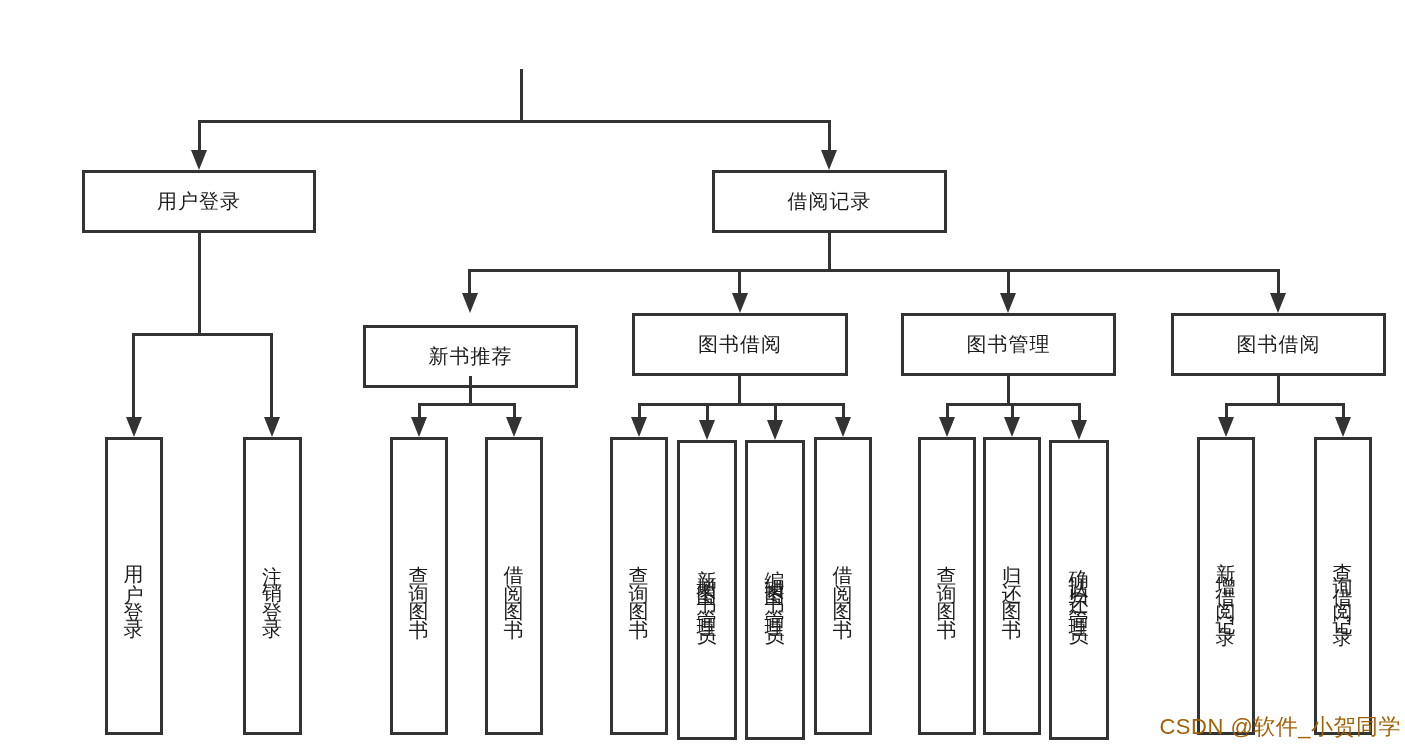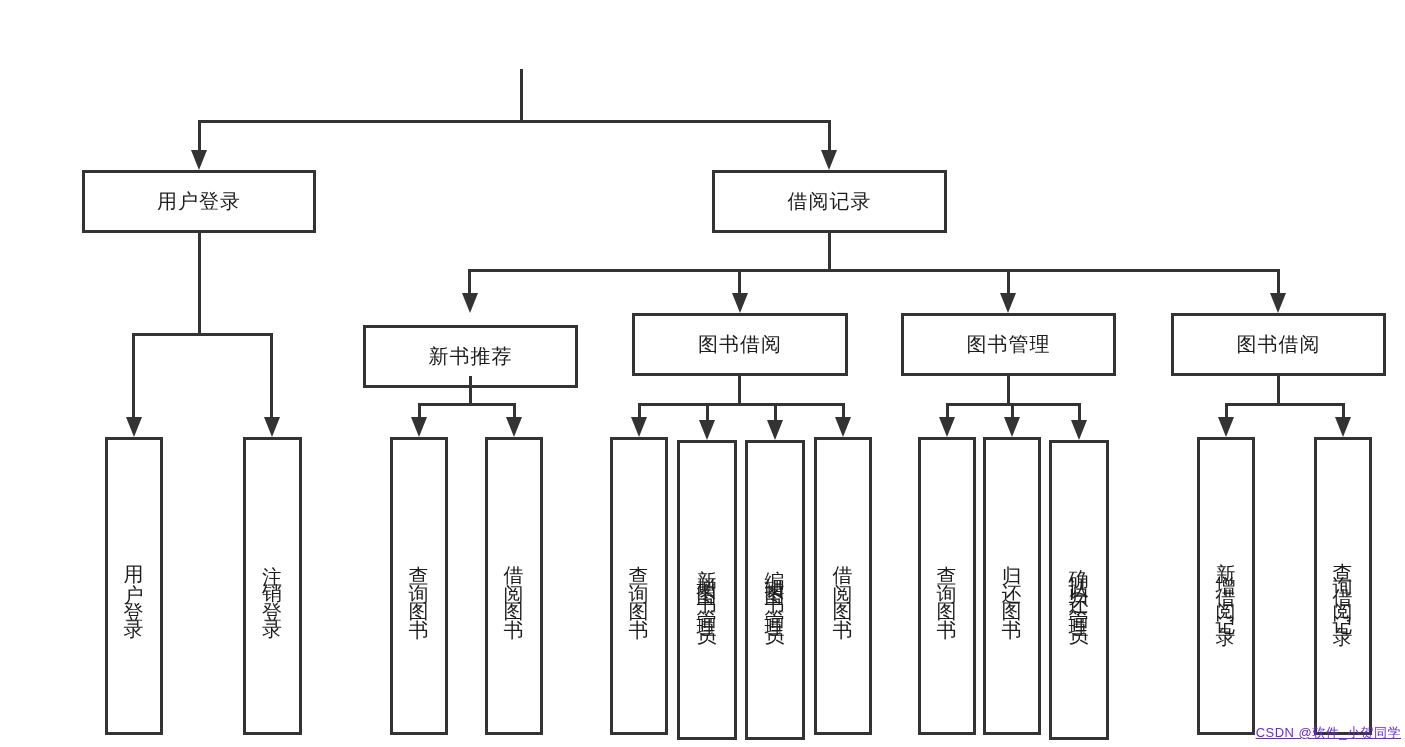--- a/index.html
+++ b/index.html
@@ -37,26 +37,25 @@
     position: absolute;
     width: 0; height: 0;
     border-left: 8px solid transparent;
     border-right: 8px solid transparent;
     border-top: 20px solid #333333;
   }
   .watermark {
     position: absolute;
     right: 4px;
     bottom: 5px;
-    font-size: 13px;
+    font-size: 22px;
     letter-spacing: 0.5px;
-    color: #6d28d9;
+    color: #a16207;
     z-index: 5;
     white-space: nowrap;
-    text-decoration: underline;
   }
 </style>
 </head>
 <body>
 
 <div class="stage">
 
 
   <div class="vline" style="left:520px; top:69px; height:53px;"></div>
   <div class="hline" style="left:198px; top:120px; width:633px;"></div>

